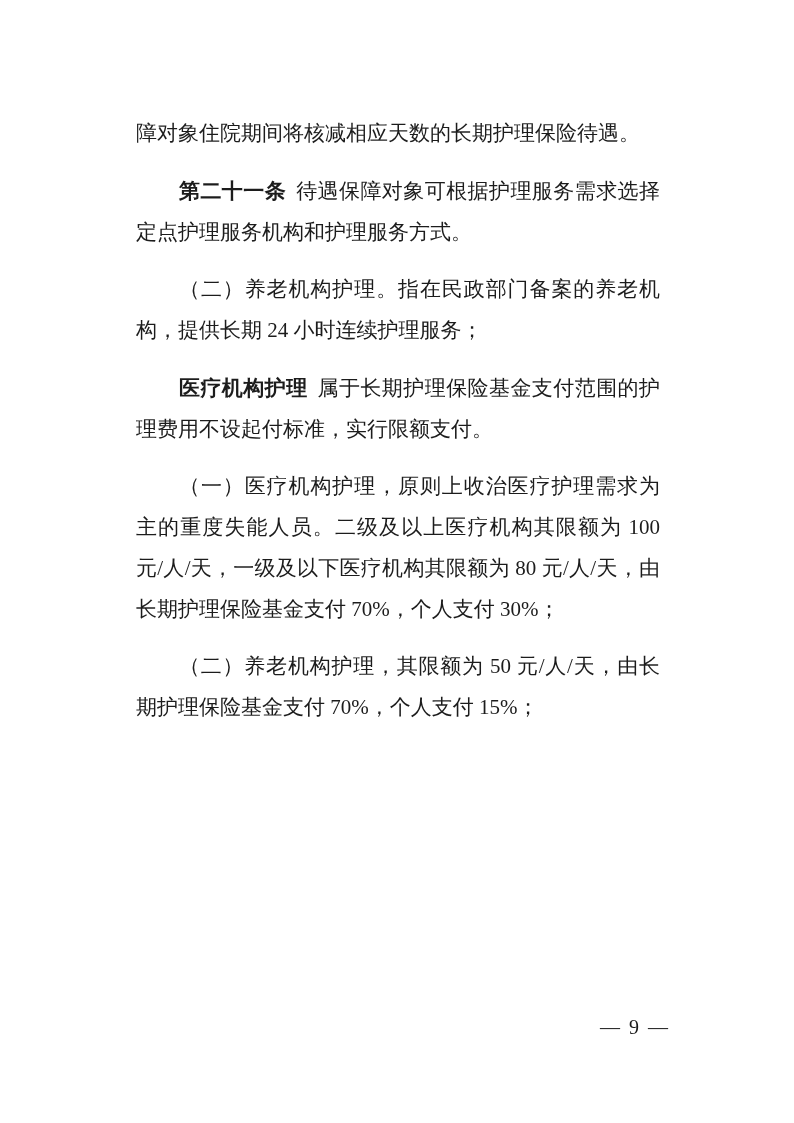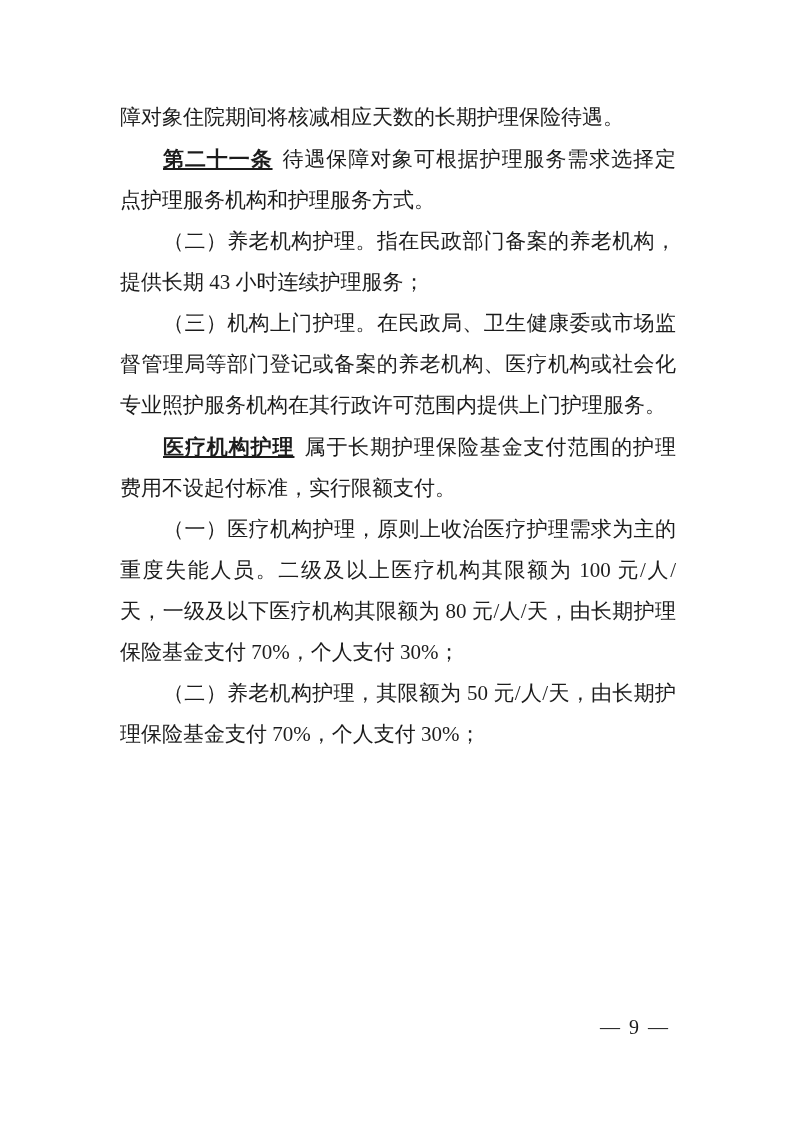--- a/index.html
+++ b/index.html
@@ -16,36 +16,35 @@
     font-family: "Liberation Serif", "DejaVu Serif", serif;
     color: #1c1c1c;
   }
   .content {
     position: absolute;
     left: 120px;
     top: 97px;
     width: 556px;
   }
   .para {
-    margin: 0;
+    margin: 16px;
     font-size: 21px;
     line-height: 41px;
     text-align: justify;
     text-justify: inter-ideograph;
     text-indent: 43px;
     word-break: break-all;
   }
   .para.no-indent {
     text-indent: 0;
   }
   .lead {
     font-weight: bold;
     padding-right: 10px;
     font-family: "Liberation Sans", "DejaVu Sans", sans-serif;
-    text-decoration: underline;
   }
   .footer {
     position: absolute;
     right: 124px;
     top: 1014px;
     font-size: 20px;
     line-height: 26px;
     color: #1c1c1c;
     letter-spacing: 2px;
   }
@@ -59,36 +58,33 @@
     <p class="para no-indent">
       <span>障对象住院期间将核减相应天数的长期护理保险待遇。</span>
     </p>
 
     <p class="para">
       <span class="lead">第二十一条</span><span>待遇保障对象可根据护理服务需求选择定点护理服务机构和护理服务方式。</span>
     </p>
 
 
     <p class="para">
-      <span>（二）养老机构护理。指在民政部门备案的养老机构，提供长期 43 小时连续护理服务；</span>
+      <span>（二）养老机构护理。指在民政部门备案的养老机构，提供长期 24 小时连续护理服务；</span>
     </p>
 
-    <p class="para">
-      <span>（三）机构上门护理。在民政局、卫生健康委或市场监督管理局等部门登记或备案的养老机构、医疗机构或社会化专业照护服务机构在其行政许可范围内提供上门护理服务。</span>
-    </p>
 
 
     <p class="para">
       <span class="lead">医疗机构护理</span><span>属于长期护理保险基金支付范围的护理费用不设起付标准，实行限额支付。</span>
     </p>
 
     <p class="para">
       <span>（一）医疗机构护理，原则上收治医疗护理需求为主的重度失能人员。二级及以上医疗机构其限额为 100 元/人/天，一级及以下医疗机构其限额为 80 元/人/天，由长期护理保险基金支付 70%，个人支付 30%；</span>
     </p>
 
     <p class="para">
-      <span>（二）养老机构护理，其限额为 50 元/人/天，由长期护理保险基金支付 70%，个人支付 30%；</span>
+      <span>（二）养老机构护理，其限额为 50 元/人/天，由长期护理保险基金支付 70%，个人支付 15%；</span>
     </p>
 
   </div>
 
   <div class="footer">— 9 —</div>
 </div>
 
 </body></html>

